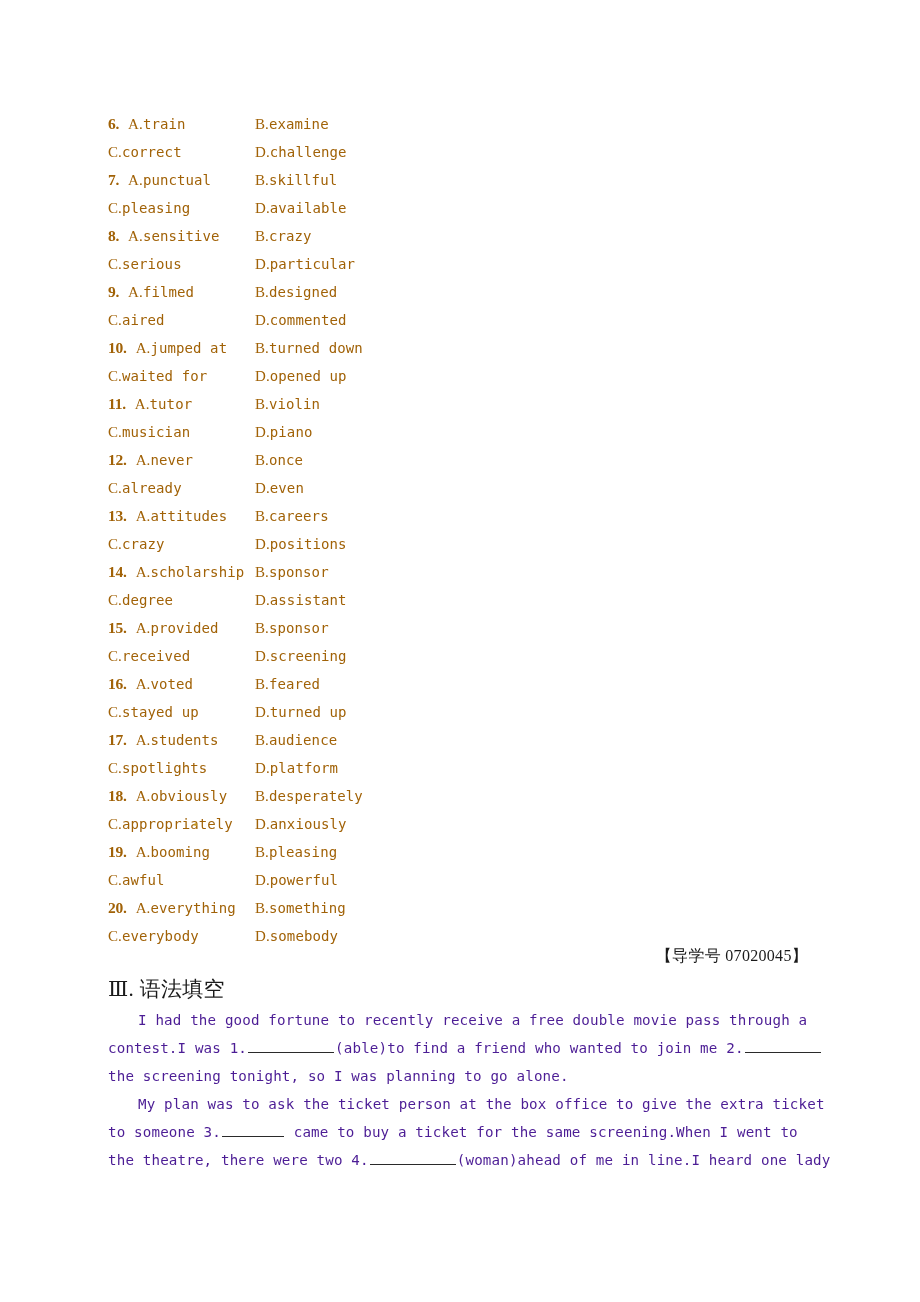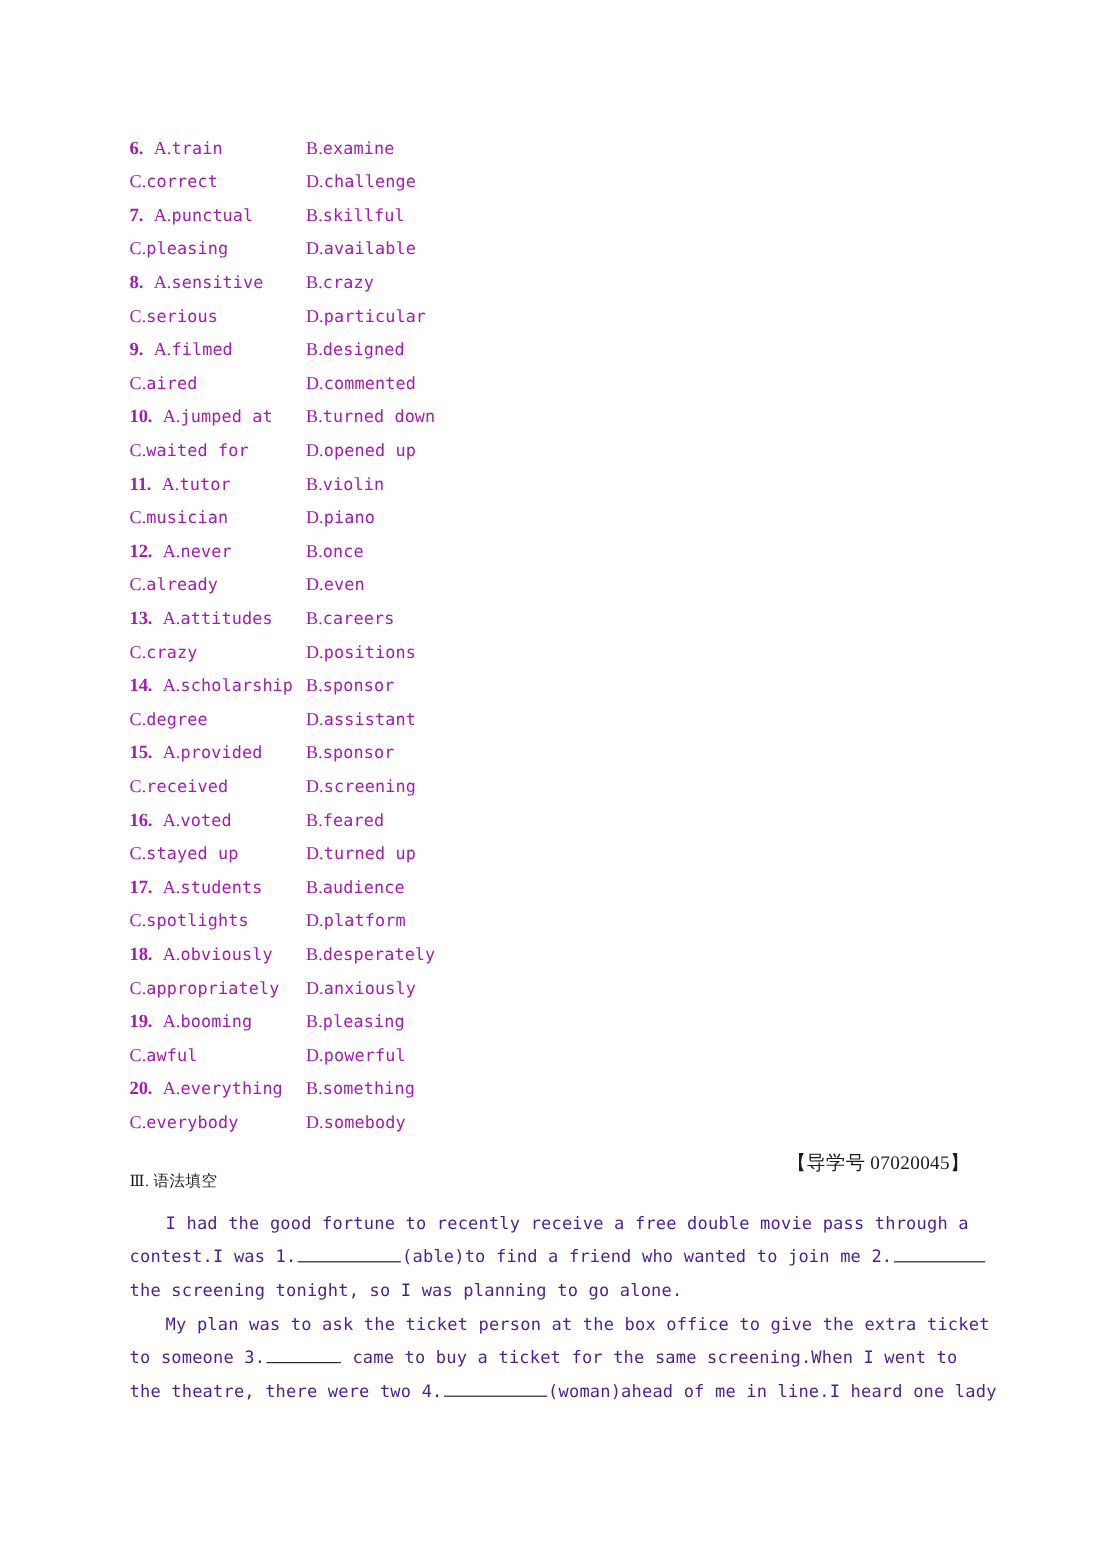--- a/index.html
+++ b/index.html
@@ -36,21 +36,21 @@
     height: 28px;
     line-height: 28px;
     white-space: nowrap;
   }
   .opt-cell {
     display: inline-block;
     vertical-align: top;
     font-family: "DejaVu Sans Mono", "Liberation Mono", monospace;
     font-size: 14.5px;
     letter-spacing: 0.1px;
-    color: #a21caf;
+    color: #a16207;
   }
   .col-left  { width: 147px; }
   .col-right { width: 330px; }
 
   .qnum {
     font-family: "Liberation Serif", "DejaVu Serif", serif;
     font-weight: bold;
     font-size: 15.5px;
     letter-spacing: -0.2px;
   }
@@ -65,30 +65,29 @@
 
   
   .ref-code {
     position: absolute;
     right: 112px;
     top: 946px;
     font-family: "Liberation Serif", "DejaVu Serif", serif;
     font-size: 16px;
     white-space: nowrap;
     letter-spacing: 0.3px;
-    margin-top: 13px;
   }
 
   
   .section-heading {
     position: absolute;
     left: 108px;
     top: 975px;
     font-family: "Liberation Serif", "DejaVu Serif", serif;
-    font-size: 13px;
+    font-size: 21px;
     white-space: nowrap;
     letter-spacing: 0.3px;
   }
 
   
   .body-block {
     position: absolute;
     left: 108px;
     top: 1006px;
     width: 700px;

